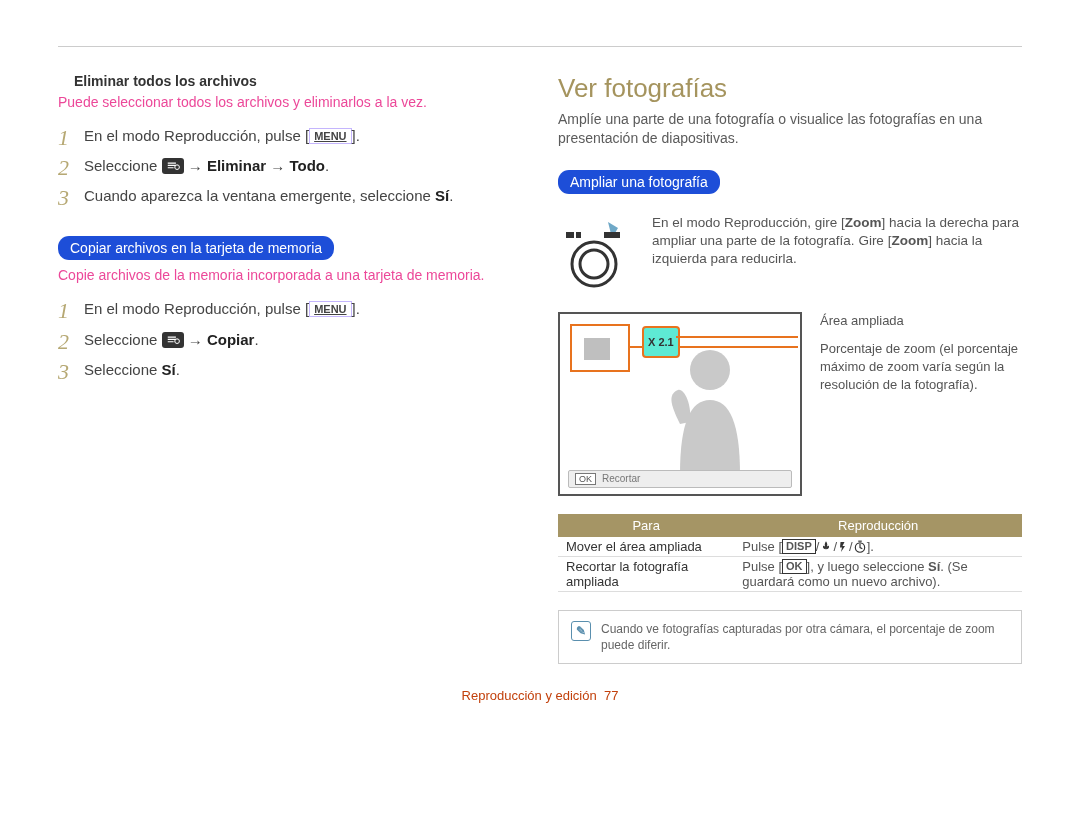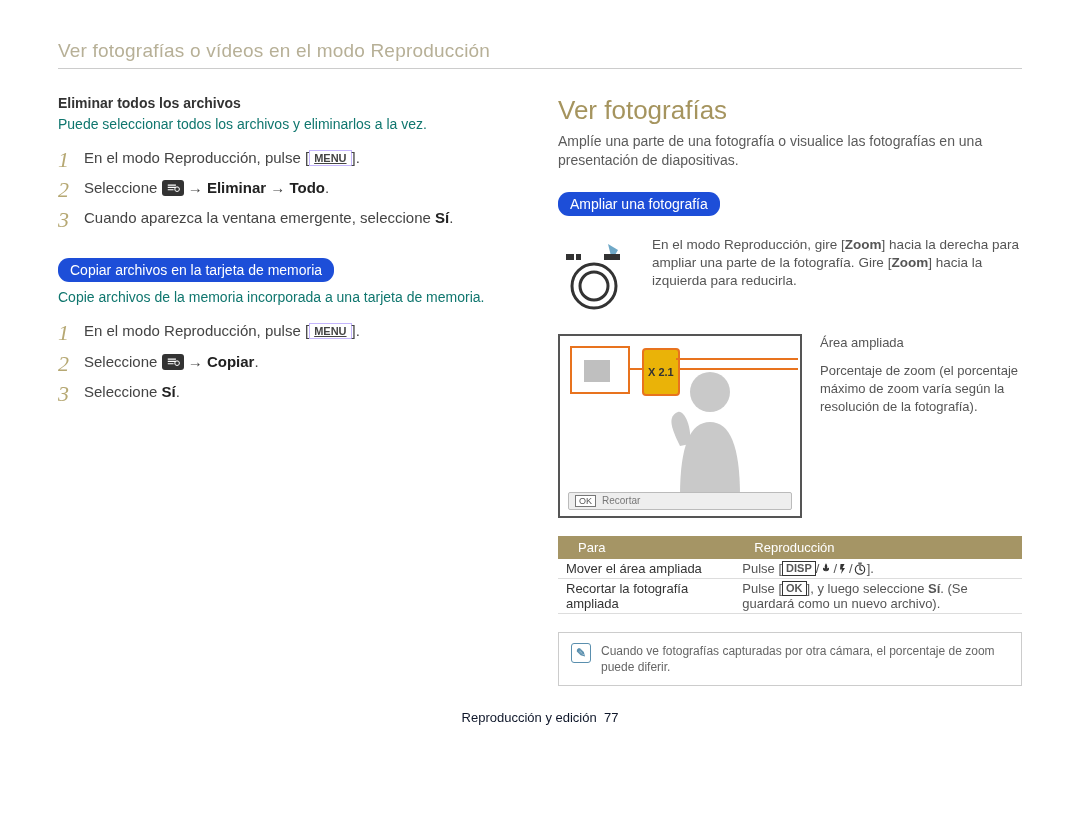--- a/index.html
+++ b/index.html
@@ -3,22 +3,22 @@
 <meta charset="utf-8">
 <style>
   html,body{margin:0;padding:0;background:#fff;font-family:Arial,Helvetica,sans-serif;color:#333;}
   .page{width:1080px;height:815px;box-sizing:border-box;padding:40px 58px 20px 58px;position:relative;}
   .breadcrumb{color:#b7b097;font-size:19px;letter-spacing:.2px;}
   .rule{border:none;border-top:1px solid #ccc;margin:6px 0 26px 0;}
   .cols{display:flex;gap:36px;}
   .col{flex:1;min-width:0;}
   h2.section-title{color:#a5945e;font-weight:400;font-size:26px;margin:0 0 6px 0;}
   .intro{font-size:14px;color:#5b5b5b;line-height:1.35;margin:0 0 14px 0;}
-  .sub-h{font-size:14px;font-weight:bold;margin:0 0 4px 0;color:#333;}
-  .para{font-size:14px;color:#0f766e;line-height:1.35;margin:0 0 14px 0;}
+  .sub-h{font-size:14px;font-weight:bold;margin:0 0 4px 16px;color:#333;}
+  .para{font-size:14px;color:#ec4899;line-height:1.35;margin:0 0 14px 0;}
   .steps{margin:6px 0 18px 0;}
   .step{display:flex;align-items:flex-start;margin:6px 0;}
   .step-num{font-family:Georgia,'Times New Roman',serif;font-style:italic;font-size:22px;color:#b6a873;width:26px;flex:none;line-height:1.1;}
   .step-text{font-size:15px;color:#444;line-height:1.35;}
   .step-text b{font-weight:bold;color:#222;}
   .pill{display:inline-block;background:#1d4ed8;color:#fff;border-radius:11px;padding:4px 12px;font-size:14px;margin:8px 12px 6px 0;}
   .menu-box{display:inline-block;border:1px solid #c4b5fd;padding:0 4px;font-size:11px;font-weight:bold;vertical-align:1px;line-height:14px;text-decoration:underline;}
   .gear-badge{display:inline-flex;align-items:center;justify-content:center;width:22px;height:16px;background:#333;border-radius:3px;vertical-align:-2px;}
   .gear-badge svg{width:14px;height:14px;}
   .ok-box{display:inline-block;border:1px solid #333;padding:0 3px;font-size:11px;font-weight:bold;vertical-align:1px;line-height:13px;}
@@ -26,44 +26,43 @@
 
   
   .zoom-row{display:flex;gap:22px;align-items:flex-start;margin-top:14px;}
   .zoom-dial{width:72px;flex:none;display:flex;flex-direction:column;align-items:center;}
   .zoom-text{font-size:13.5px;color:#555;line-height:1.35;}
   .preview-wrap{display:flex;gap:18px;margin-top:18px;}
   .preview{width:240px;height:180px;border:2px solid #555;position:relative;background:#fff;flex:none;}
   .inset{position:absolute;top:10px;left:10px;width:56px;height:44px;border:2px solid #e8731e;background:#fff;}
   .inset-inner{position:absolute;top:12px;left:12px;width:26px;height:22px;background:#bfbfbf;}
   .person{position:absolute;left:90px;top:30px;}
-  .zoombadge{position:absolute;top:12px;left:82px;border:2px solid #e8731e;border-radius:4px;padding:16px 4px;font-size:11px;font-weight:bold;color:#333;background:#eab308;}
+  .zoombadge{position:absolute;top:12px;left:82px;border:2px solid #e8731e;border-radius:4px;padding:8px 4px;font-size:11px;font-weight:bold;color:#333;background:#5eead4;}
   .trimbar{position:absolute;left:8px;right:8px;bottom:6px;height:16px;background:#eee;border:1px solid #bbb;border-radius:2px;display:flex;align-items:center;gap:6px;padding:0 6px;font-size:10px;color:#777;}
   .trimbar .okmini{border:1px solid #777;padding:0 3px;font-size:9px;line-height:10px;color:#555;background:#fff;}
   .leader{position:absolute;background:#e8731e;}
   .preview-side{font-size:13px;color:#555;line-height:1.4;}
   .preview-side p{margin:0 0 10px 0;}
 
   .tbl{width:100%;border-collapse:collapse;margin-top:18px;font-size:13px;}
-  .tbl th{background:#a59565;color:#fff;font-weight:normal;text-align:left;padding:4px 20px;}
+  .tbl th{background:#a59565;color:#fff;font-weight:normal;text-align:center;padding:4px 4px;}
   .tbl td{border-bottom:1px solid #ddd;padding:2px 8px;vertical-align:top;color:#555;}
   .tbl td:first-child{color:#333;width:38%;}
 
   .note{display:flex;gap:10px;border:1px solid #ccc;padding:10px 12px;margin-top:18px;font-size:12px;color:#666;line-height:1.35;}
   .note-icon{width:18px;height:18px;flex:none;border:1.5px solid #5a8fae;border-radius:3px;display:flex;align-items:center;justify-content:center;color:#5a8fae;font-weight:bold;font-size:12px;}
-  .footer{text-align:center;font-size:13px;color:#0f172a;margin-top:24px;}
+  .footer{text-align:center;font-size:13px;color:#c2410c;margin-top:24px;}
 
   .nav-icon{display:inline-block;vertical-align:-3px;}
 </style>
 </head>
 <body>
 
 <div class="page">
 
-  <div class="breadcrumb">Ver fotografías o vídeos en el modo Reproducción</div>
   <hr class="rule">
 
   <div class="cols">
 
     <div class="col">
 
       <div class="sub-h">Eliminar todos los archivos</div>
       <p class="para">Puede seleccionar todos los archivos y eliminarlos a la vez.</p>
 
       <div class="steps">

